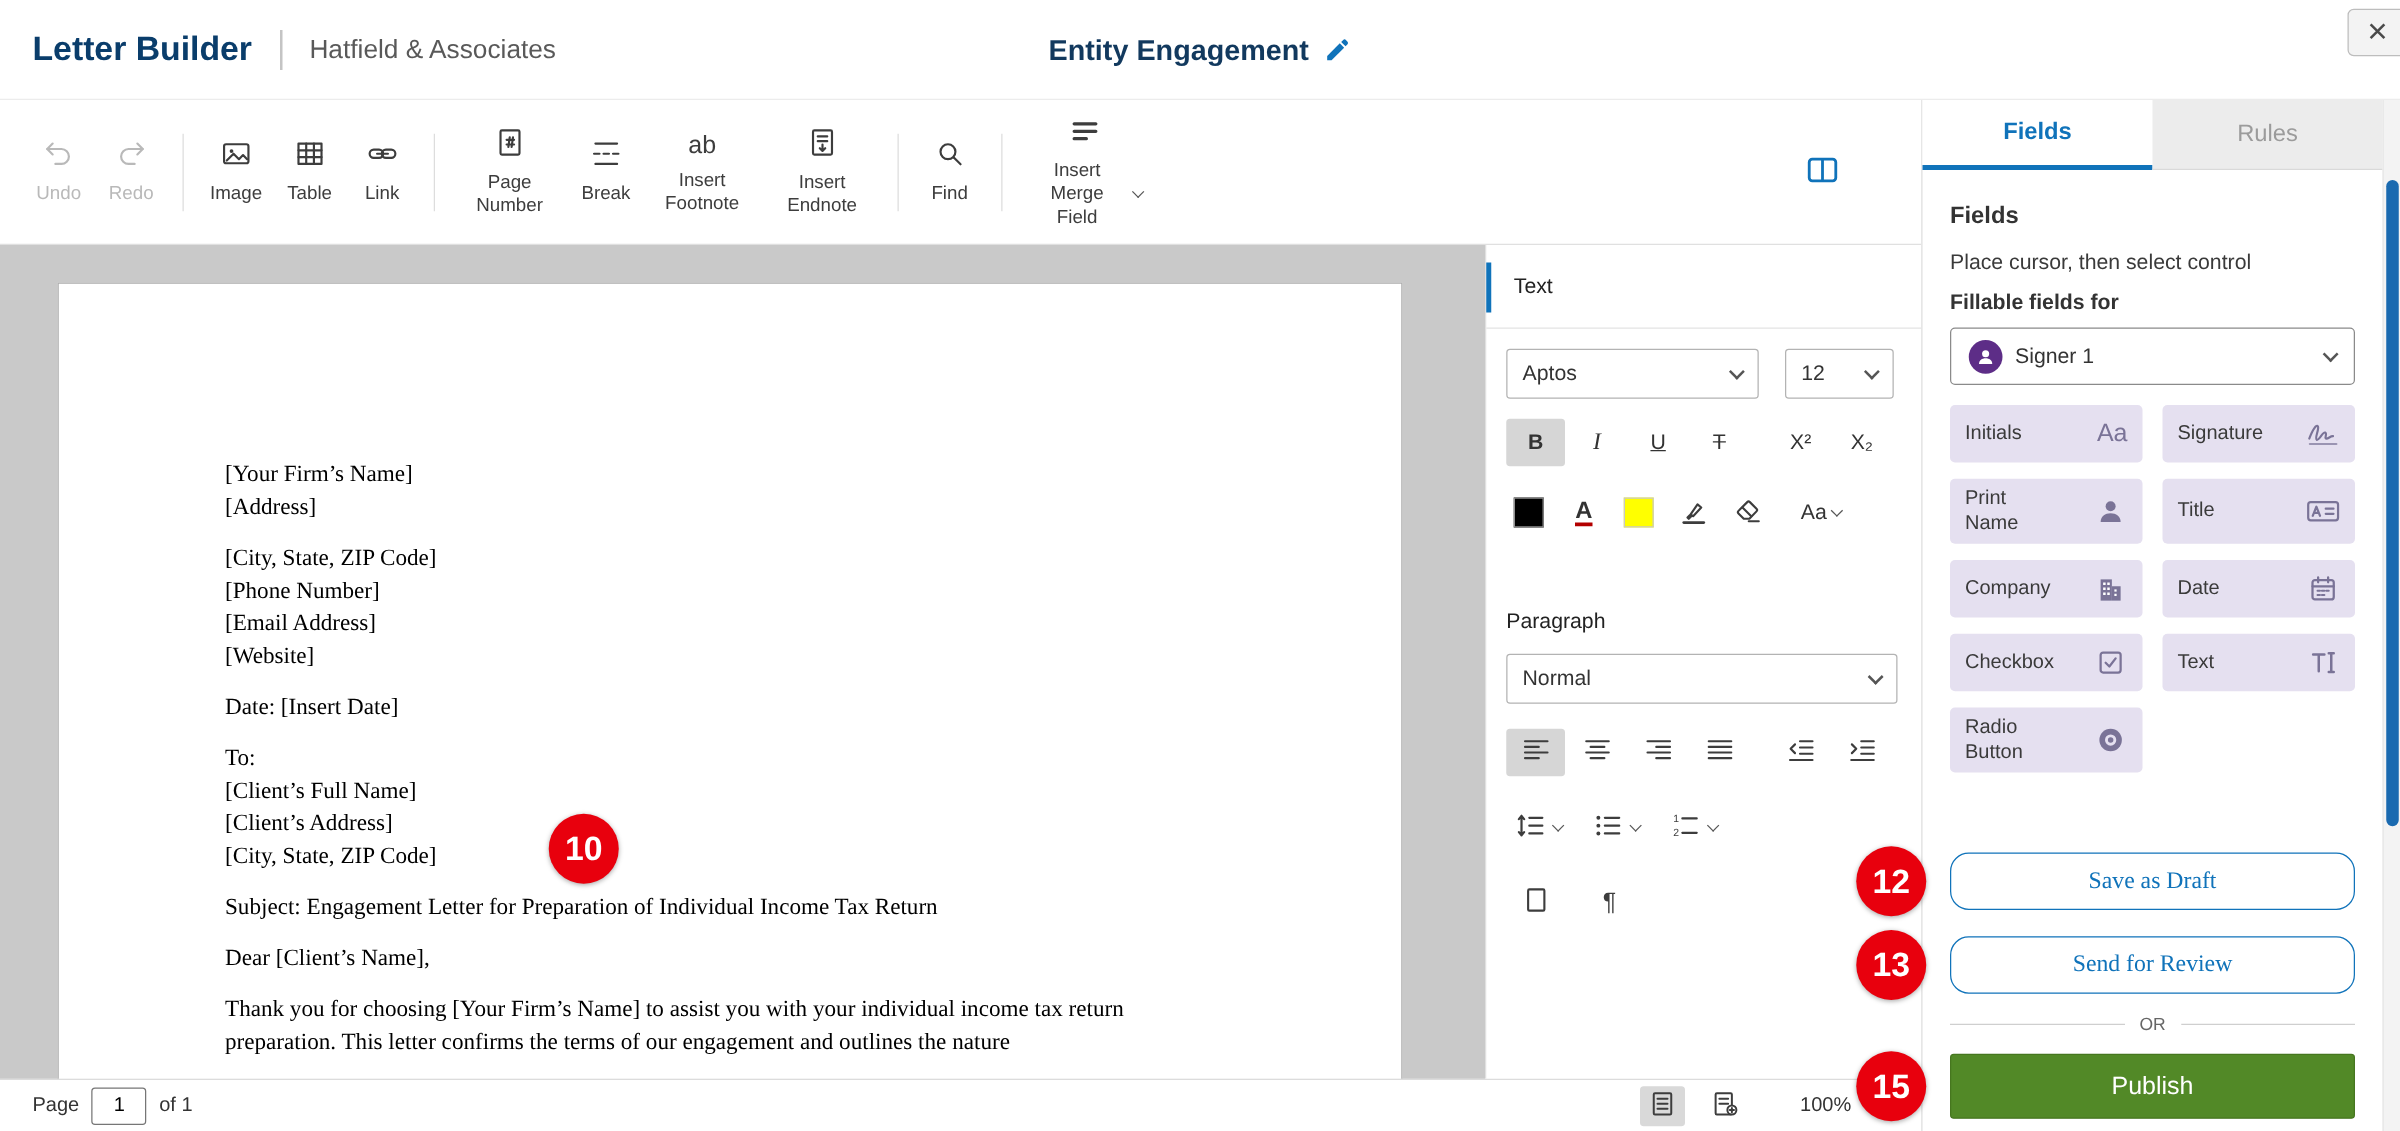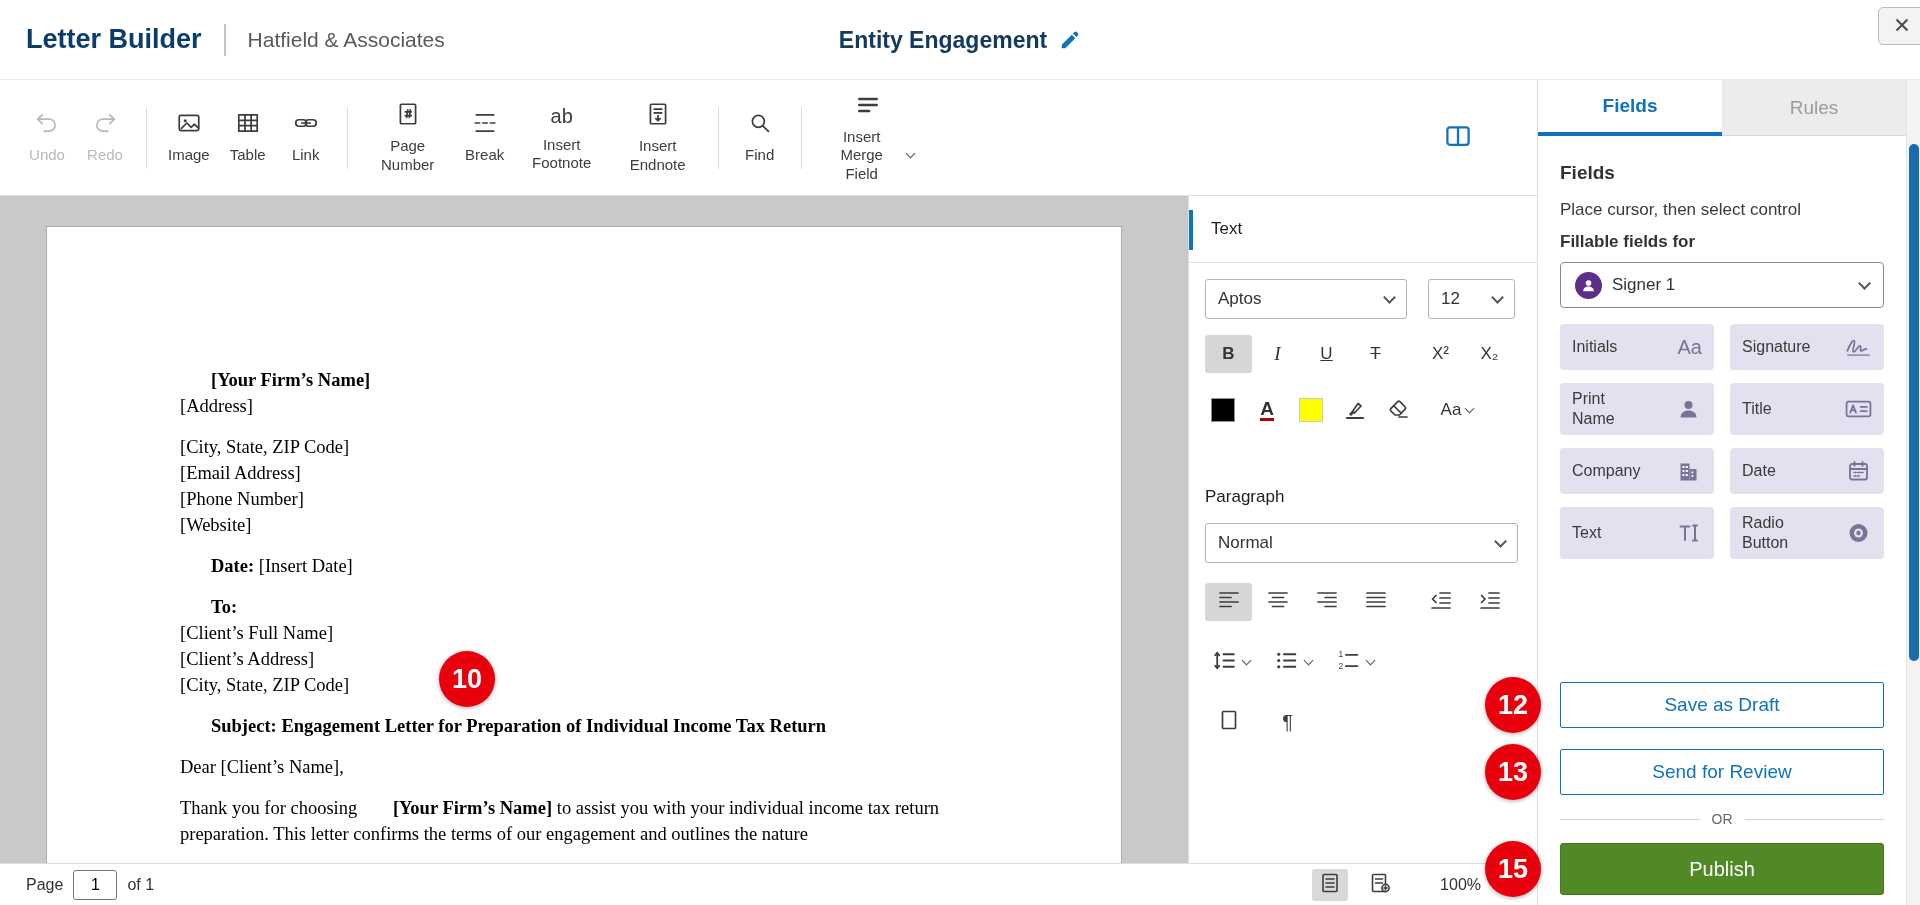--- a/index.html
+++ b/index.html
@@ -41,21 +41,21 @@
   .split-btn { margin-left:auto; margin-right:46px; background:none; border:none; }
   .split-btn svg { width:30px; height:30px; stroke:#1073ba; stroke-width:1.8; fill:none; }
 
   .chev { width:9px; height:9px; border-right:2px solid #555; border-bottom:2px solid #555; transform:rotate(45deg); display:inline-block; flex:none; margin-top:-4px; }
   .chev.sm { width:7px; height:7px; border-width:1.6px; }
 
   
   .doc-page { width:1076px; min-height:760px; background:#fff; border:1px solid #acacac; padding:140px 150px 40px 133px; font-family:"Liberation Serif", serif; font-size:18.5px; line-height:26px; color:#000; }
   .doc-page p { margin:0; }
   .doc-page .sp { margin-top:15px; }
-  .doc-page .b { font-weight:bold;margin-left:31px; }
+  .doc-page .b { font-weight:normal; }
 
   
   .fp-head { height:67px; border-bottom:1px solid #e4e4e4; display:flex; align-items:center; position:relative; padding-left:22px; }
   .fp-accent { position:absolute; left:0; top:14px; width:4px; height:40px; background:#1073ba; }
   .fp-tab { font-size:17px; color:#222; }
   .fp-body { padding:16px 22px 0 16px; }
   .fp-row { display:flex; align-items:center; }
   .dd { border:1px solid #b3b3b3; border-radius:3px; height:40px; display:flex; align-items:center; padding:0 12px; font-size:17px; color:#333; background:#fff; gap:10px; }
   .dd .chev { margin-left:auto; }
   .font-dd { width:205px; }
@@ -102,21 +102,21 @@
   .avatar svg { width:17px; height:17px; }
   .field-grid { margin-top:16px; display:grid; grid-template-columns:1fr 1fr; gap:13px 16px; }
   .field-btn { background:#e5e0f0; border:none; border-radius:4px; min-height:46px; display:flex; align-items:center; justify-content:space-between; padding:6px 12px; font-size:16px; color:#3a3a3a; text-align:left; }
   .fb-label { width:min-content; min-width:min-content; line-height:1.25; white-space:pre-line; }
   .fb-ic { flex:none; display:flex; align-items:center; justify-content:center; }
   .fb-ic svg { width:27px; height:24px; }
   .initials-glyph { font-size:20px; color:#7a7397; }
   .flex-spacer { flex:1; }
   .btn-wrap { position:relative; }
   .btn-wrap + .btn-wrap { margin-top:21px; }
-  .outline-btn { width:100%; height:46px; background:#fff; border:1px solid #1073ba; border-radius:2px; color:#1073ba; font-size:19px; }
+  .outline-btn { width:100%; height:46px; background:#fff; border:1px solid #1073ba; border-radius:15px; color:#1073ba; font-size:19px;font-family:Liberation Serif, serif; }
   .or-divider { display:flex; align-items:center; gap:12px; margin:16px 0; }
   .or-divider .line { flex:1; height:1px; background:#cfcfcf; }
   .or-label { font-size:14px; color:#666; }
   .publish-btn { width:100%; height:52px; background:#528927; border:1px solid #46761f; border-radius:3px; color:#fff; font-size:20px; }
 
   
   .sb-label { font-size:16px; color:#333; }
   .page-input { width:44px; height:30px; border:1px solid #767676; border-radius:3px; text-align:center; font-size:16px; margin:0 10px; font-family:inherit; }
   .sb-right { margin-left:auto; display:flex; align-items:center; gap:14px; }
   .sb-btn { width:36px; height:32px; display:flex; align-items:center; justify-content:center; background:none; border:none; border-radius:3px; }
@@ -248,22 +248,22 @@
       </button>
     </div>
 
     <div class="editor-row">
 
       <div class="canvas">
         <div class="doc-page">
           <p class="b">[Your Firm’s Name]</p>
           <p>[Address]</p>
           <p class="sp">[City, State, ZIP Code]</p>
+          <p>[Phone Number]</p>
           <p>[Email Address]</p>
-          <p>[Phone Number]</p>
           <p>[Website]</p>
           <p class="sp"><span class="b">Date:</span><span> [Insert Date]</span></p>
           <p class="sp b">To:</p>
           <p>[Client’s Full Name]</p>
           <p>[Client’s Address]</p>
           <p>[City, State, ZIP Code]</p>
           <p class="sp b">Subject: Engagement Letter for Preparation of Individual Income Tax Return</p>
           <p class="sp">Dear [Client’s Name],</p>
           <p class="sp"><span>Thank you for choosing </span><span class="b">[Your Firm’s Name]</span><span> to assist you with your individual income tax return preparation. This letter confirms the terms of our engagement and outlines the nature</span></p>
         </div>
@@ -516,20 +516,29 @@
           <span class="fb-label">Date</span>
           <span class="fb-ic">
               <svg viewBox="0 0 24 24" fill="none" stroke="#7a7397" stroke-width="1.8" stroke-linecap="round">
                 <rect x="3.5" y="5" width="17" height="15.5" rx="2"></rect>
                 <path d="M3.5 10h17M8 2.8v4M16 2.8v4"></path>
                 <path d="M7.5 13.5h2M11 13.5h2M14.5 13.5h2M7.5 17h2M11 17h2" stroke-width="1.6"></path>
               </svg>
             </span>
         </button>
         <button class="field-btn">
+          <span class="fb-label">Checkbox</span>
+          <span class="fb-ic">
+              <svg viewBox="0 0 24 24" fill="none" stroke="#7a7397" stroke-width="1.8" stroke-linecap="round" stroke-linejoin="round">
+                <rect x="4" y="4" width="16" height="16" rx="2"></rect>
+                <path d="M8 12.2l3 3 5-6.5"></path>
+              </svg>
+            </span>
+        </button>
+        <button class="field-btn">
           <span class="fb-label">Text</span>
           <span class="fb-ic">
               <svg viewBox="0 0 24 24" fill="none" stroke="#7a7397" stroke-width="2" stroke-linecap="round">
                 <path d="M4 5.5h9M8.5 5.5V19"></path>
                 <path d="M16.5 4.5h4M18.5 4.5v15M16.5 19.5h4"></path>
               </svg>
             </span>
         </button>
         <button class="field-btn">
           <span class="fb-label">Radio Button</span>

